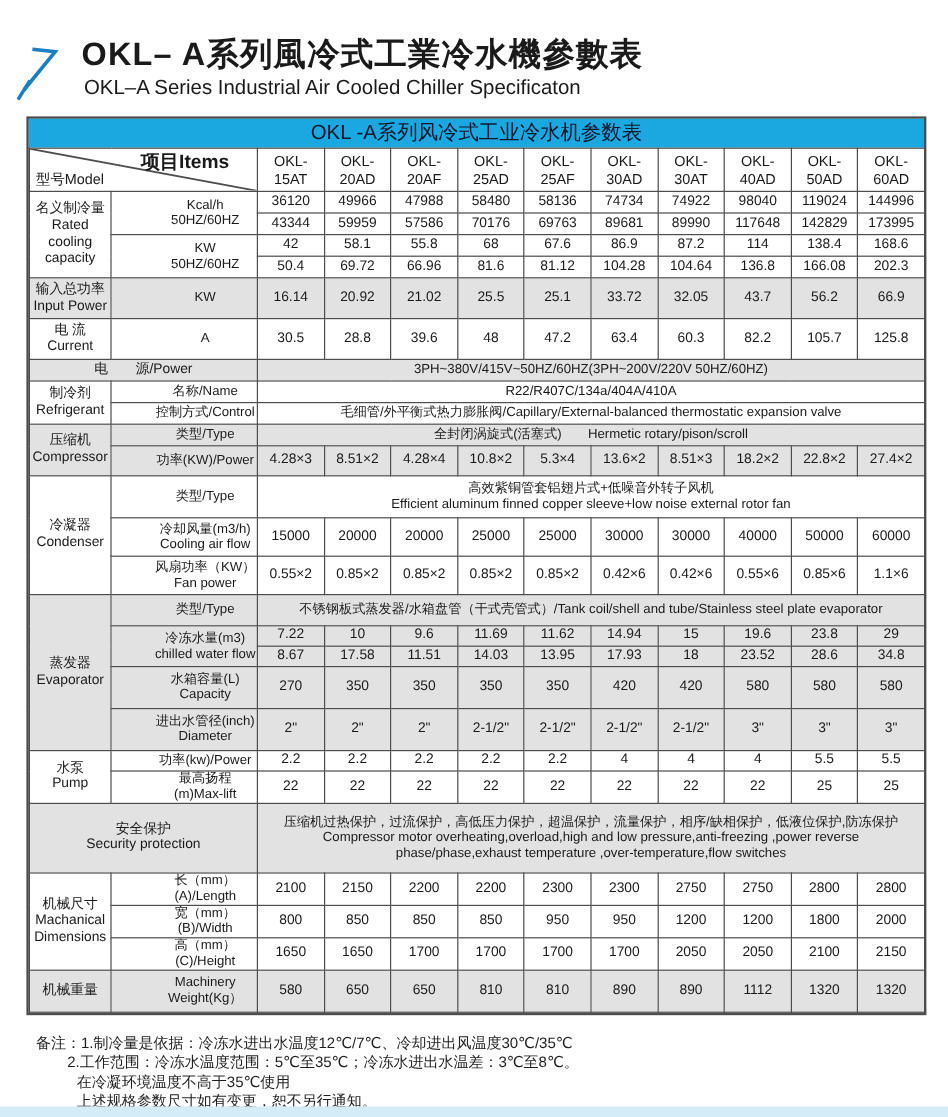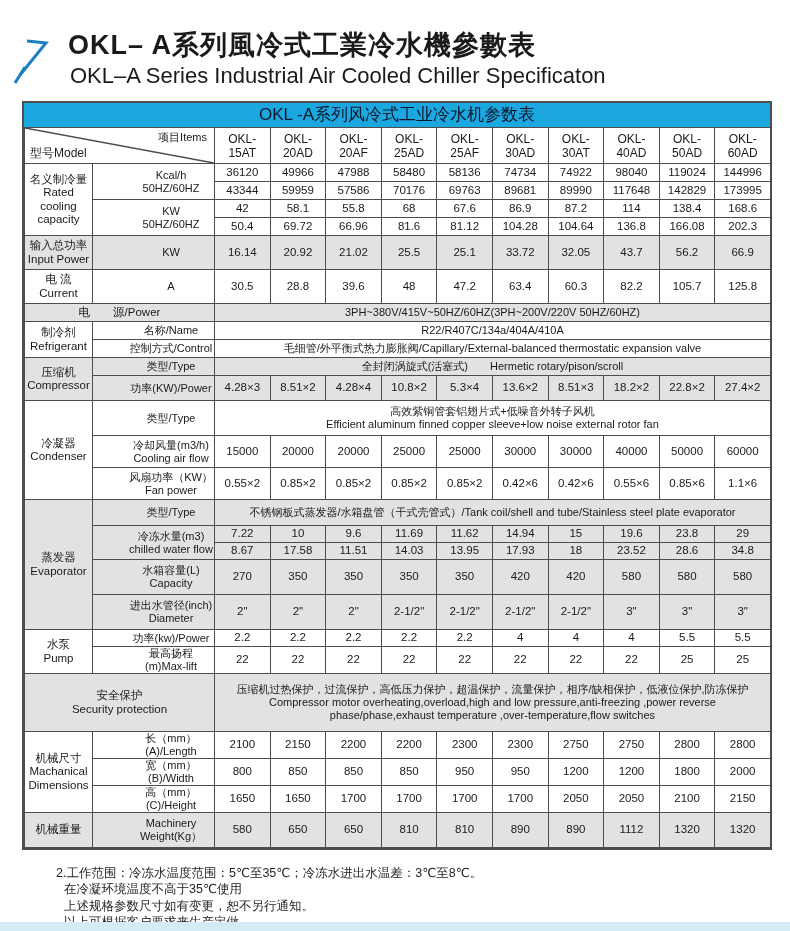--- a/index.html
+++ b/index.html
@@ -3,37 +3,37 @@
 <meta charset="utf-8">
 <style>
   html,body{margin:0;padding:0;background:#fff;}
   #page{position:relative;width:790px;height:931px;background:#ffffff;overflow:hidden;
         font-family:"Liberation Sans","DejaVu Sans",sans-serif;color:#1a1a1a;}
   
   .header{display:flex;align-items:flex-start;margin:30px 0 0 14px;}
   .arrow-box{width:46px;height:50px;flex:0 0 46px;margin-top:4px;}
   .title-block{margin-left:8px;}
   .title-zh{font-size:27px;font-weight:700;letter-spacing:1px;margin:0;line-height:1.15;}
-  .title-en{font-size:22px;font-weight:400;margin:3px 0 0 2px;line-height:1.1;}
+  .title-en{font-size:17px;font-weight:400;margin:3px 0 0 2px;line-height:1.1;}
   
   .table-wrap{width:746px;margin:13px 0 0 22px;border:2px solid #4d4d4d;}
   .tbl-caption{background:#1ba7e0;color:#0f172a;font-size:17px;text-align:center;
                height:24px;line-height:24px;font-weight:400;}
   table#spec{border-collapse:collapse;table-layout:fixed;width:100%;}
   #spec td{border:1px solid #4d4d4d;text-align:center;vertical-align:middle;
            padding:0 1px;white-space:pre-line;line-height:1.18;overflow:hidden;}
   #spec .c-label{font-size:11.5px;}
   #spec .c-item{font-size:11px;padding-left:36px;}
   #spec .c-data{font-size:11.5px;}
   #spec .c-span{font-size:11px;}
   #spec .c-model{font-size:12px;margin-top:17px;}
   
   #spec .c-corner{position:relative;padding:0;}
   .corner-model{position:absolute;left:5px;bottom:3px;font-size:12px;}
-  .corner-items{position:absolute;right:7px;top:3px;font-size:11px;}
+  .corner-items{position:absolute;right:23px;top:3px;font-size:16px;font-weight:bold;}
   .corner-svg{position:absolute;left:0;top:0;width:100%;height:100%;}
   
   #spec tbody tr{height:18px;}
   #spec tbody tr:nth-child(1){height:36px;}
   #spec tbody tr:nth-child(6),#spec tbody tr:nth-child(7){height:34px;}
   #spec tbody tr:nth-child(12){height:25px;}
   #spec tbody tr:nth-child(13){height:35px;}
   #spec tbody tr:nth-child(14),#spec tbody tr:nth-child(15){height:32px;}
   #spec tbody tr:nth-child(16){height:26px;}
   #spec tbody tr:nth-child(17),#spec tbody tr:nth-child(18),
@@ -424,20 +424,21 @@
             <td class="c-data">890</td>
             <td class="c-data">1112</td>
             <td class="c-data">1320</td>
             <td class="c-data">1320</td>
           </tr>
         </tbody>
     </table>
   </div>
 
   <div class="notes">
+      <div class="ind0">备注：1.制冷量是依据：冷冻水进出水温度12℃/7℃、冷却进出风温度30℃/35℃</div>
       <div class="ind1">2.工作范围：冷冻水温度范围：5℃至35℃；冷冻水进出水温差：3℃至8℃。</div>
       <div class="ind2">在冷凝环境温度不高于35℃使用</div>
       <div class="ind2">上述规格参数尺寸如有变更，恕不另行通知。</div>
       <div class="ind2">以上可根据客户要求来生产定做。</div>
       <div class="ind0">型号说明：A:代表风冷型，D:代表两台压缩机，T：代表三台压缩机，F：代表四台压缩机。</div>
       <div class="ind0">Notes:</div>
     </div>
 
   <div class="bottom-strip"></div>
 </div>

